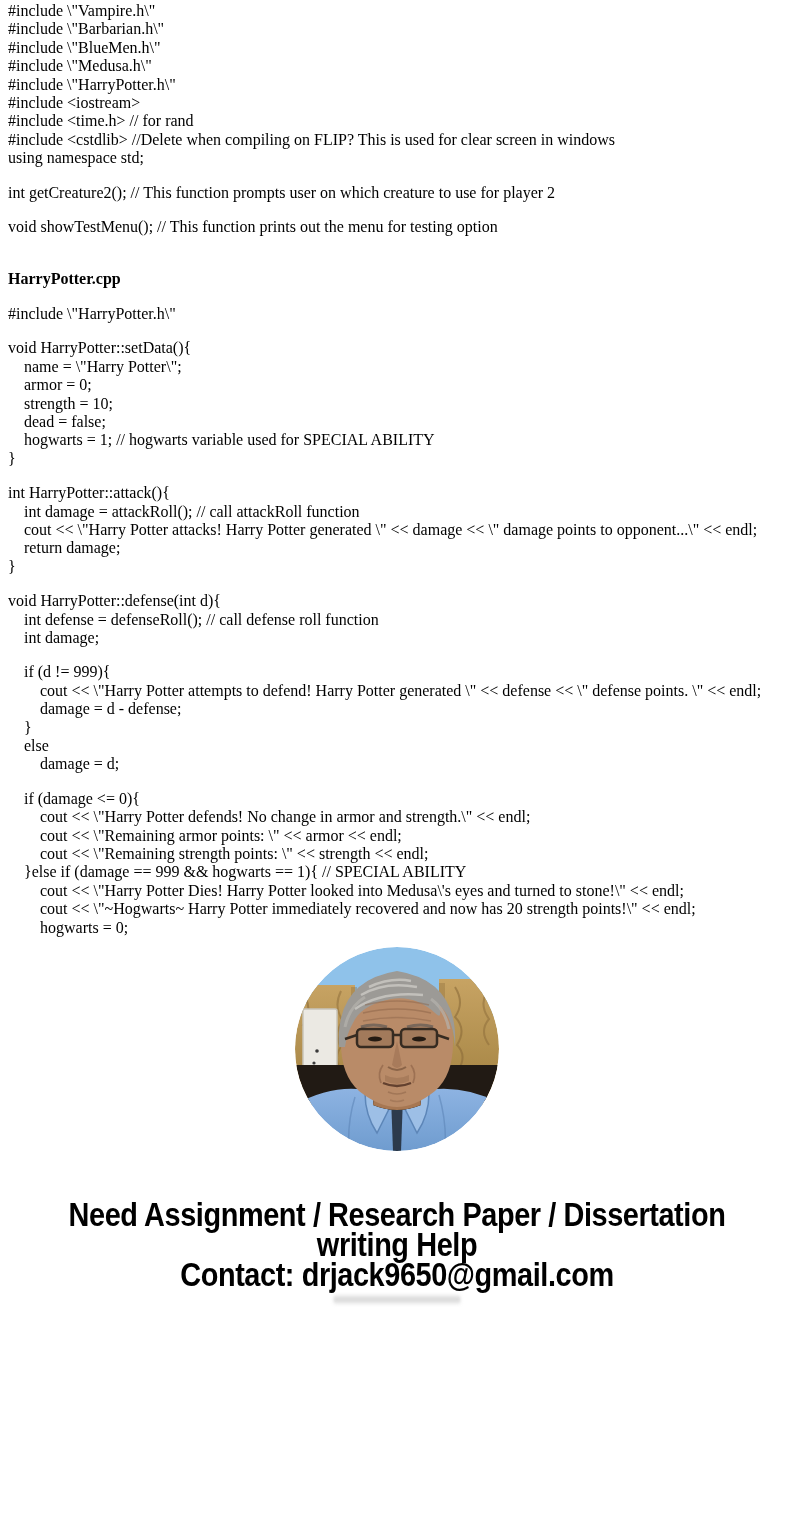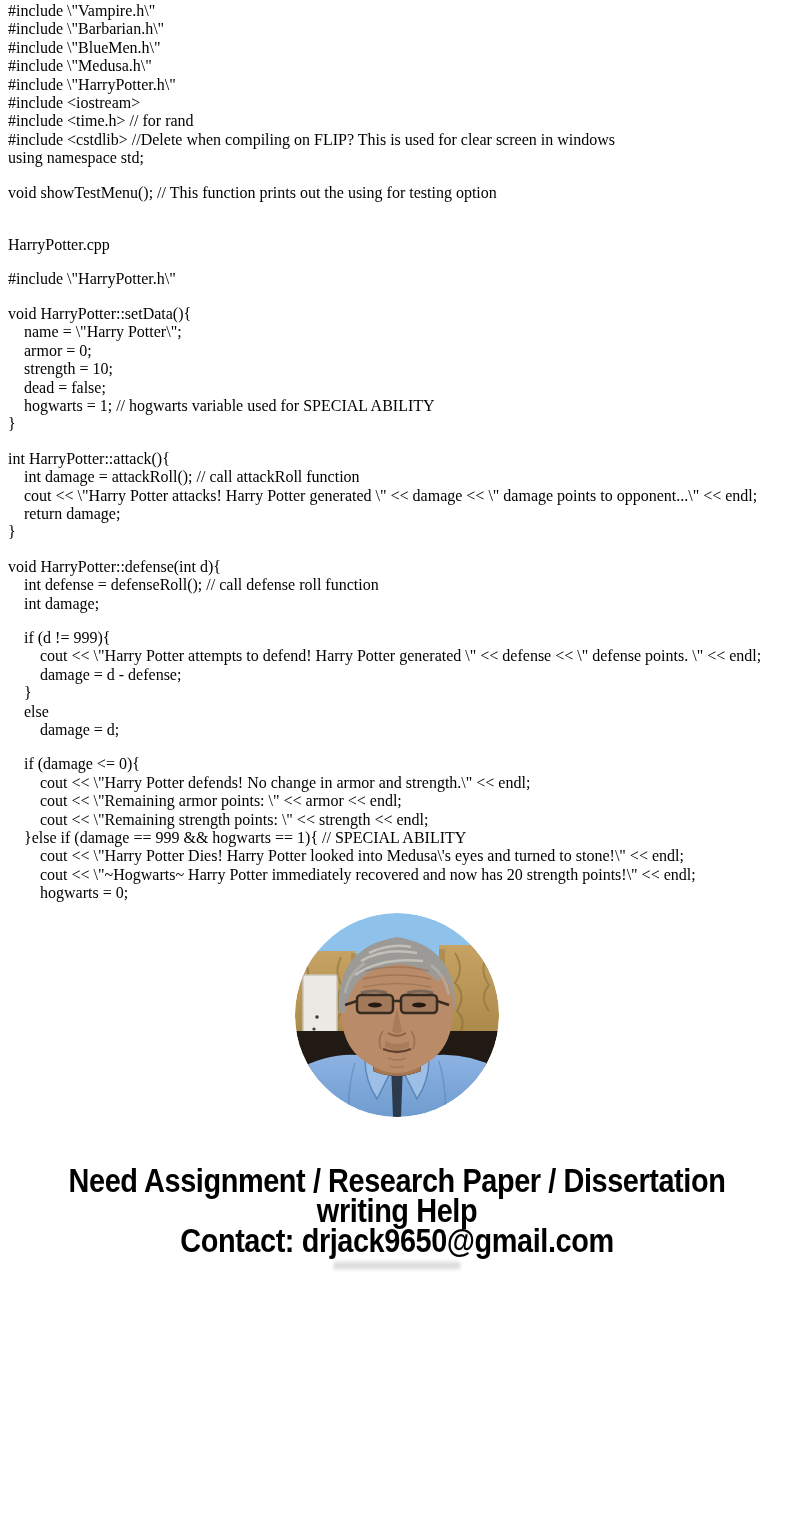--- a/index.html
+++ b/index.html
@@ -20,21 +20,21 @@
     font-size: 16px;
     color: #000000;
   }
   .code p {
     margin: 16px 0 0 0;
     line-height: 18.4px;
     white-space: pre-wrap;
     word-break: normal;
   }
   .code p:first-child { margin-top: 0; }
-  .code p.extra-gap { margin-top: 34px; }
+  .code p.extra-gap { margin-top: 34px; font-weight: bold; }
   
   .avatar-row {
     margin-top: 10px;
     display: flex;
     justify-content: center;
   }
   .avatar {
     width: 204px;
     height: 204px;
     border-radius: 50%;
@@ -75,21 +75,22 @@
   <div class="code">
       <p>#include \"Vampire.h\"
 #include \"Barbarian.h\"
 #include \"BlueMen.h\"
 #include \"Medusa.h\"
 #include \"HarryPotter.h\"
 #include &lt;iostream&gt;
 #include &lt;time.h&gt; // for rand
 #include &lt;cstdlib&gt; //Delete when compiling on FLIP? This is used for clear screen in windows
 using namespace std;</p>
-      <p>void showTestMenu(); // This function prints out the using for testing option</p>
+      <p>int getCreature2(); // This function prompts user on which creature to use for player 2</p>
+      <p>void showTestMenu(); // This function prints out the menu for testing option</p>
       <p class="extra-gap">HarryPotter.cpp</p>
       <p>#include \"HarryPotter.h\"</p>
       <p>void HarryPotter::setData(){
     name = \"Harry Potter\";
     armor = 0;
     strength = 10;
     dead = false;
     hogwarts = 1; // hogwarts variable used for SPECIAL ABILITY
 }</p>
       <p>int HarryPotter::attack(){

